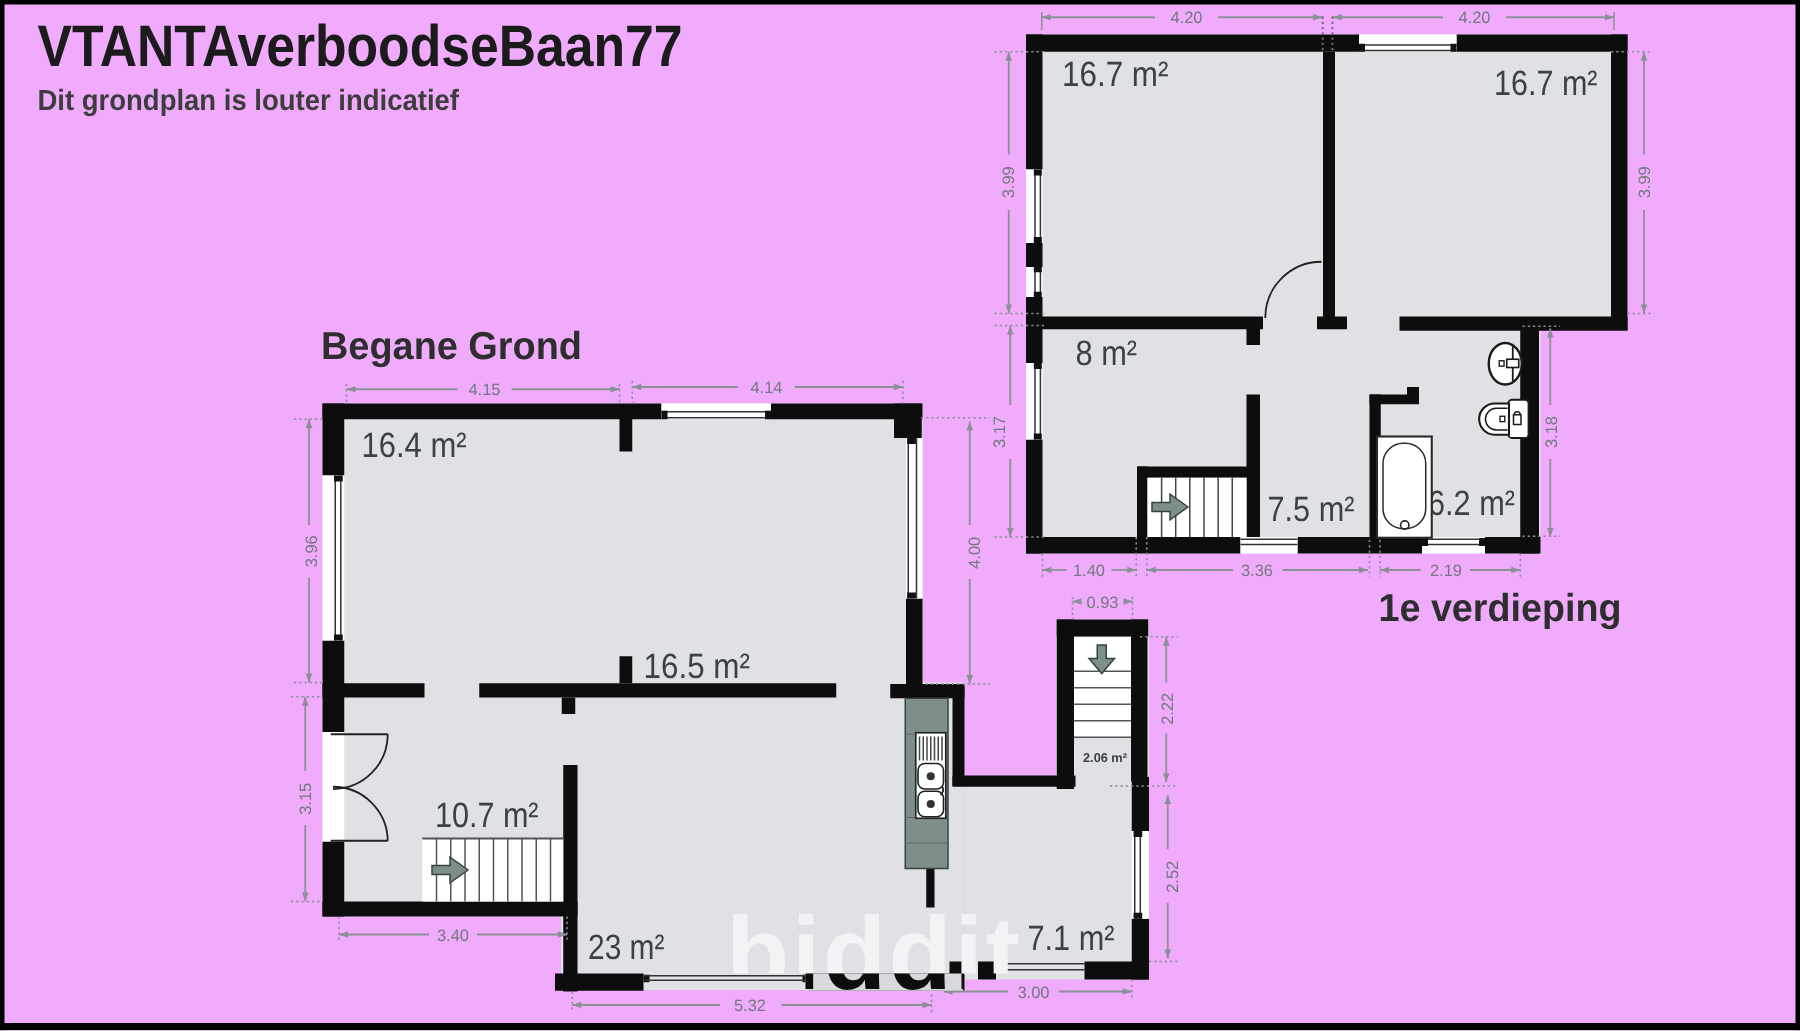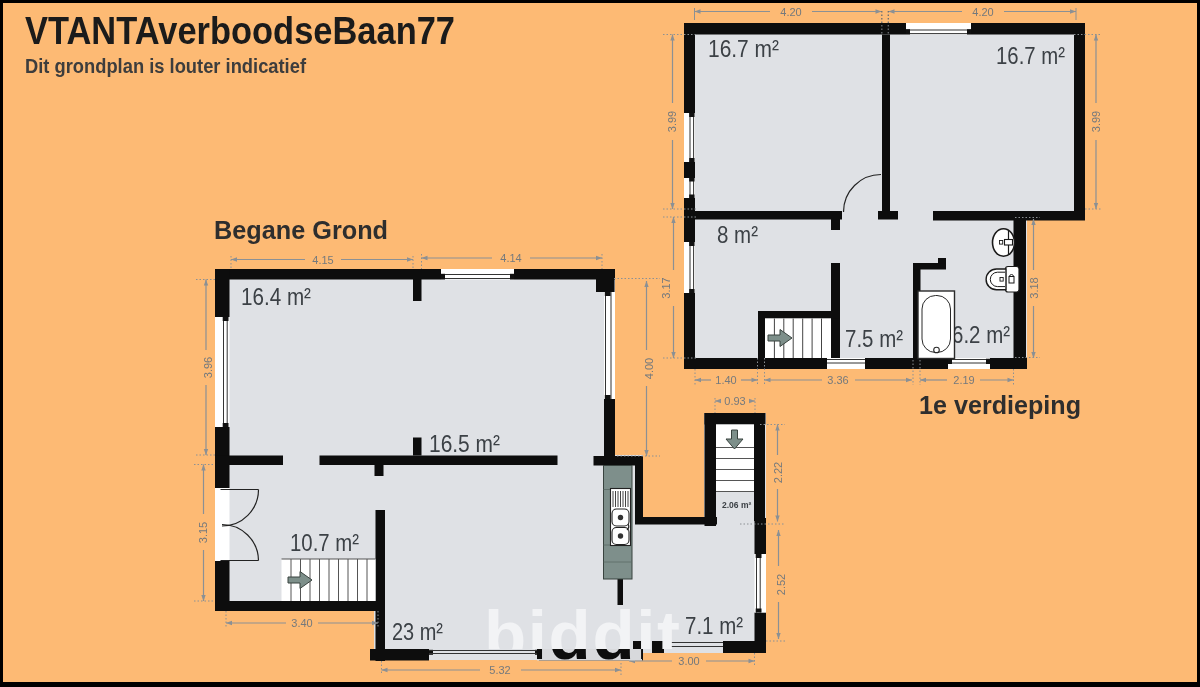--- a/index.html
+++ b/index.html
@@ -1,16 +1,16 @@
 <!DOCTYPE html>
 <html><head>
 <meta charset="utf-8">
 <style>
 html,body{margin:0;padding:0;background:#fff;}
-#page{position:relative;width:1200px;height:687px;background:#fdba74;font-family:"Liberation Sans",sans-serif;overflow:hidden;}
+#page{position:relative;width:1200px;height:687px;background:#f0abfc;font-family:"Liberation Sans",sans-serif;overflow:hidden;}
 svg{position:absolute;left:0;top:0;}
 .dimtxt{font-size:11px;fill:#74797d;}
 .roomtxt{font-size:23.5px;fill:#3c4146;}
 </style>
 </head>
 <body>
 <div id="page">
 <svg width="1200" height="687" viewBox="0 0 1200 687">
 <defs>
 <clipPath id="wmTop">

